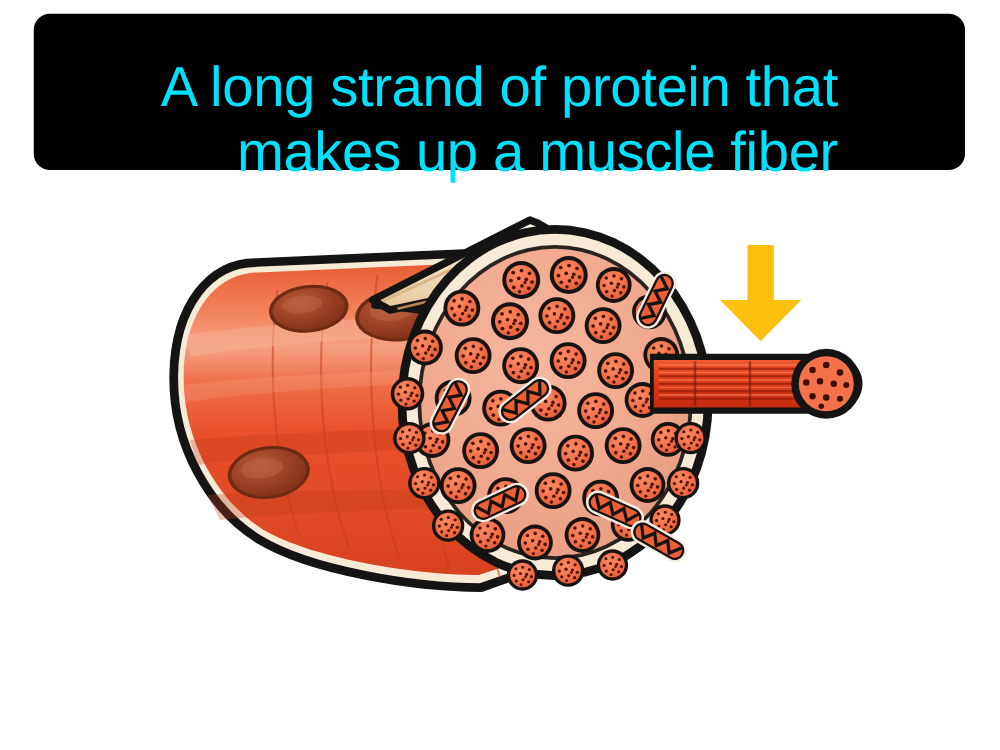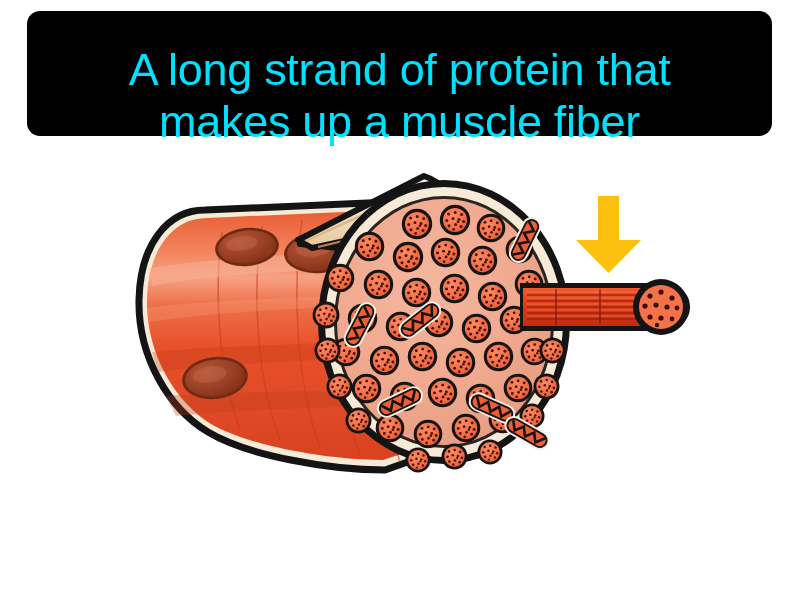--- a/index.html
+++ b/index.html
@@ -36,21 +36,21 @@
     align-items: center;
     justify-content: center;
     box-sizing: border-box;
     padding: 0 14px;
   }
   #definition-text {
     color: #00e1ff;
     font-size: 45px;
     line-height: 1.14;
     font-weight: 400;
-    text-align: center;
+    text-align: right;
     letter-spacing: -0.3px;
     white-space: pre-line;
     font-family: "Liberation Sans", sans-serif;
     margin-top: 44px;
   }
 
   
   #illustration {
     position: absolute;
     left: 0;

